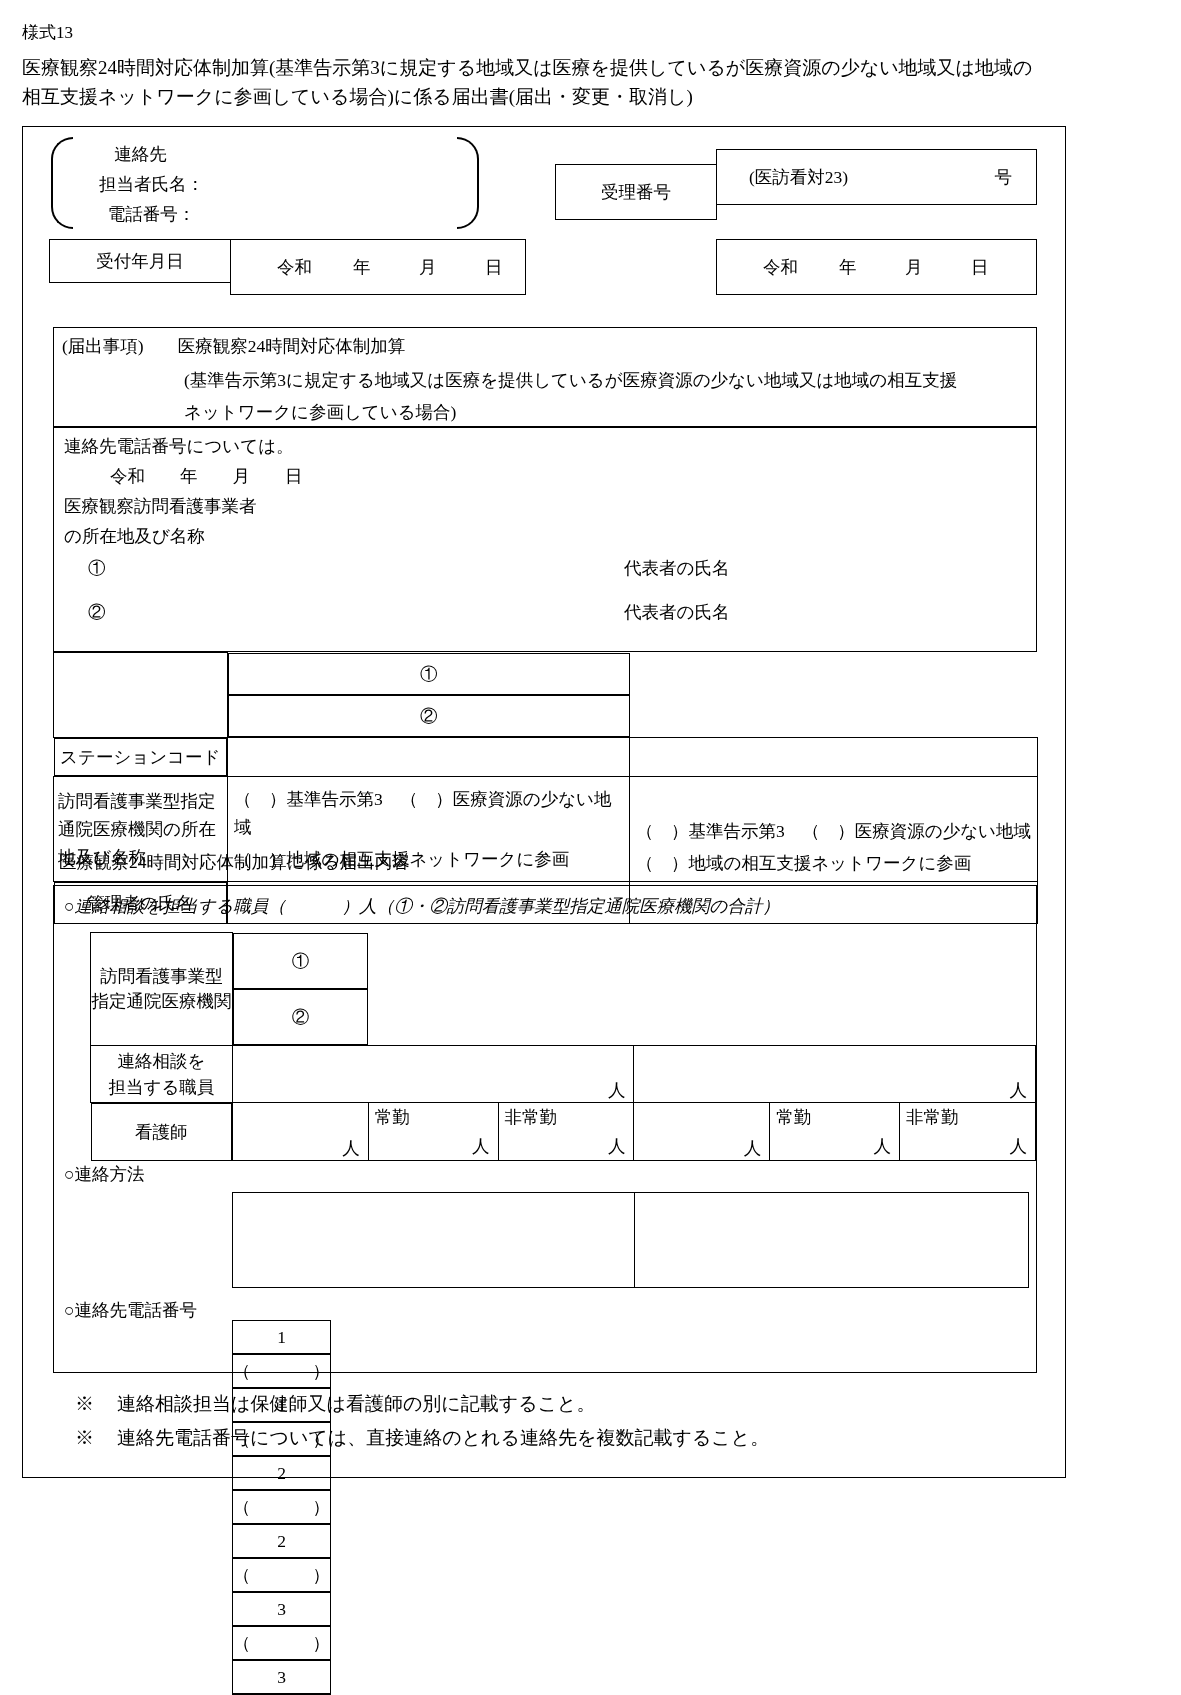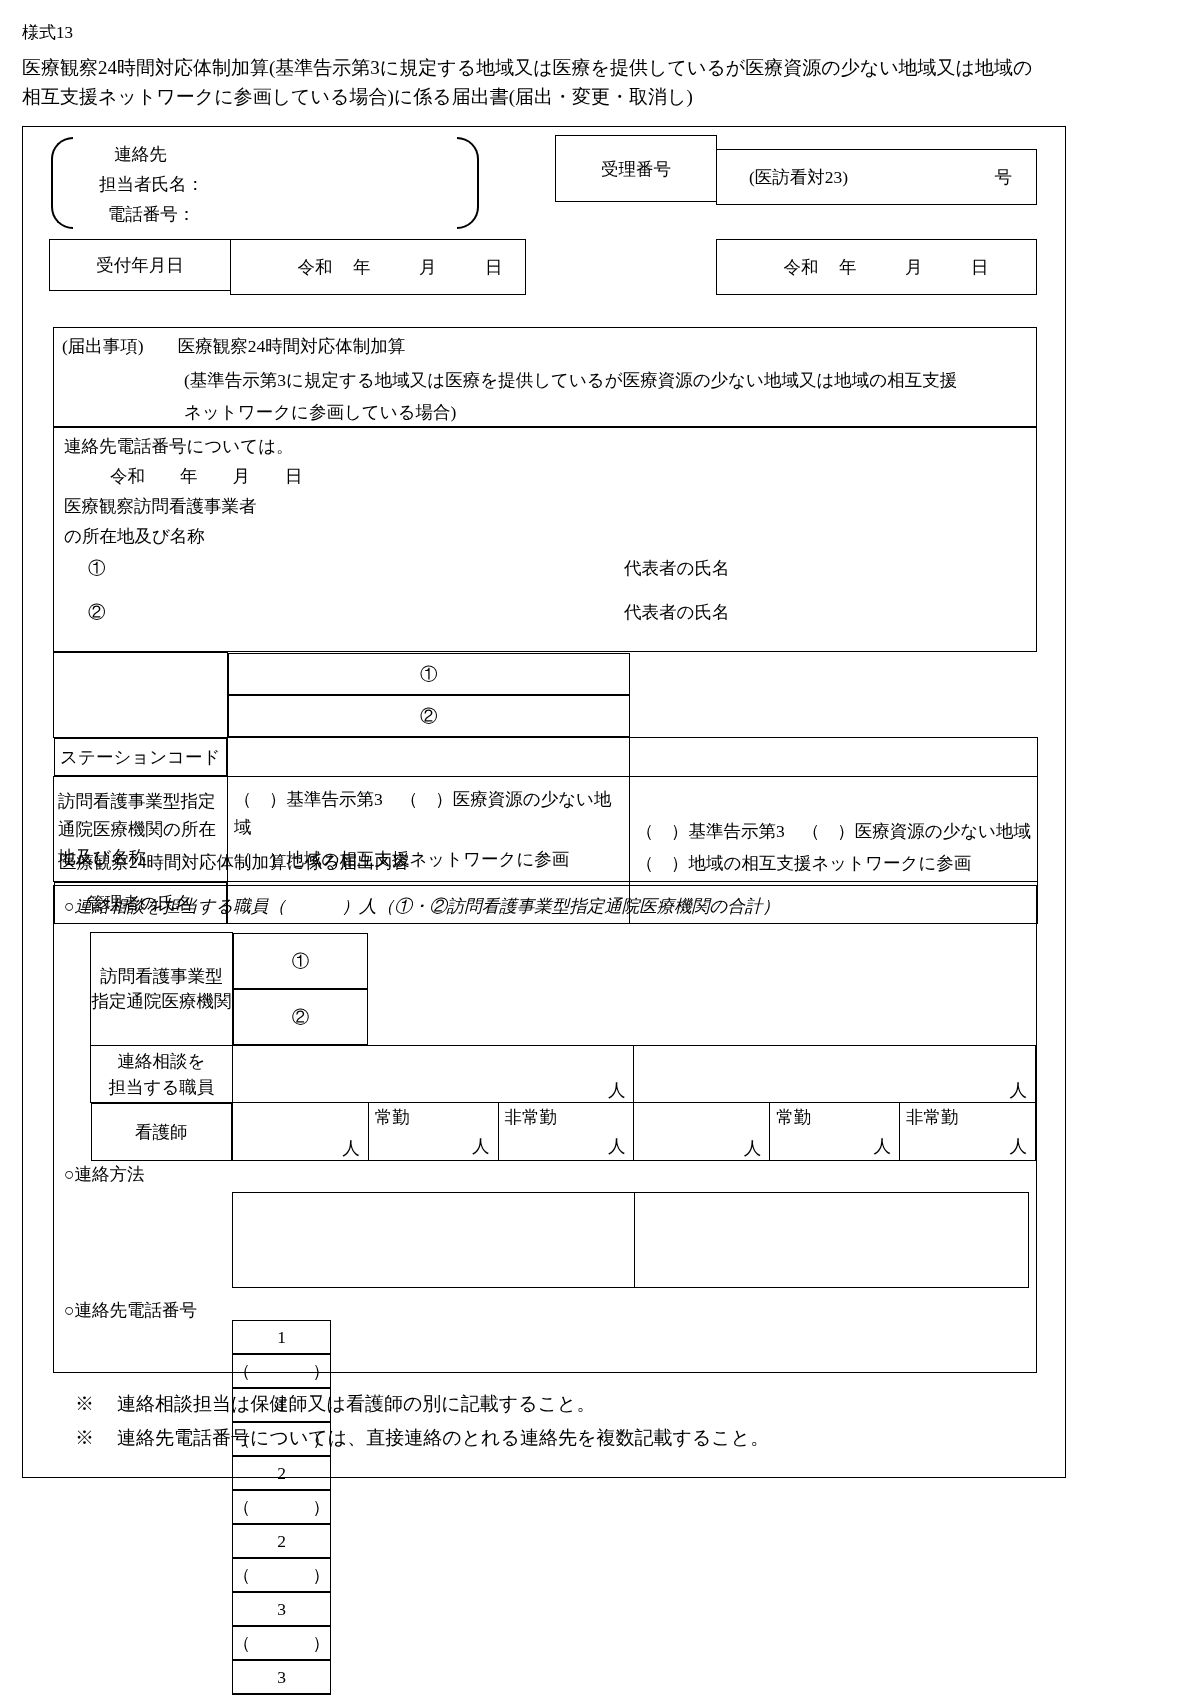--- a/index.html
+++ b/index.html
@@ -96,21 +96,21 @@
   .contact-lines .indent { padding-left: 22px; }
   .reiwa-row {
     display: flex;
     align-items: center;
     font-size: 17.5px;
     width: 100%;
     padding-left: 46px;
     box-sizing: border-box;
   }
   .reiwa-row span { display: inline-block; }
-  .rw-g1 { width: 76px; text-align: center; }
+  .rw-g1 { width: 76px; }
   .rw-g2 { width: 66px; }
   .rw-g3 { width: 66px; }
 
   
   .notice-box {
     position: absolute;
     left: 30px;
     top: 200px;
     width: 984px;
     height: 100px;
@@ -177,31 +177,31 @@
     <div class="contact-wrap">
       <div class="brace brace-l"></div>
       <div class="brace brace-r"></div>
       <div class="contact-lines">
         <div>連絡先</div>
         <div class="indent">担当者氏名：</div>
         <div class="indent">電話番号：</div>
       </div>
     </div>
 
-    <div class="abs bx" style="left:532px; top:8px; width:162px; height:67px;">
+    <div class="abs bx" style="left:532px; top:37px; width:162px; height:56px;">
       <div class="ctr txt17" style="width:100%;height:100%;">受理番号</div>
     </div>
     <div class="abs bx" style="left:693px; top:22px; width:321px; height:56px;">
       <div class="lft txt17" style="width:100%;height:100%;position:relative;">
         <span style="position:absolute; left:32px;">(医訪看対23)</span>
         <span style="position:absolute; right:24px;">号</span>
       </div>
     </div>
 
-    <div class="abs bx" style="left:26px; top:112px; width:182px; height:52px;">
+    <div class="abs bx" style="left:26px; top:112px; width:182px; height:44px;">
       <div class="ctr txt17" style="width:100%;height:100%;">受付年月日</div>
     </div>
     <div class="abs bx" style="left:207px; top:112px; width:296px; height:56px;">
       <div class="reiwa-row" style="height:100%;">
         <span class="rw-g1">令和</span>
         <span class="rw-g2">年</span>
         <span class="rw-g3">月</span>
         <span>日</span>
       </div>
     </div>

